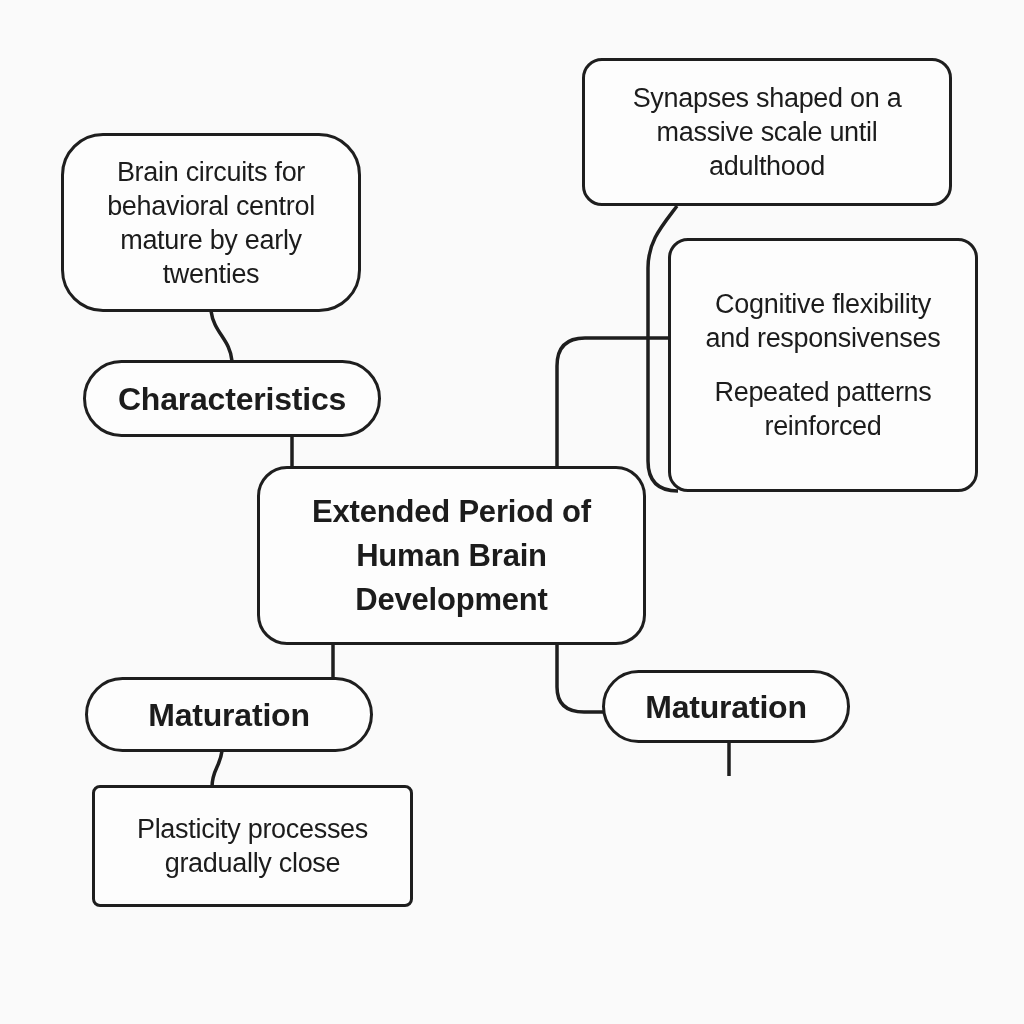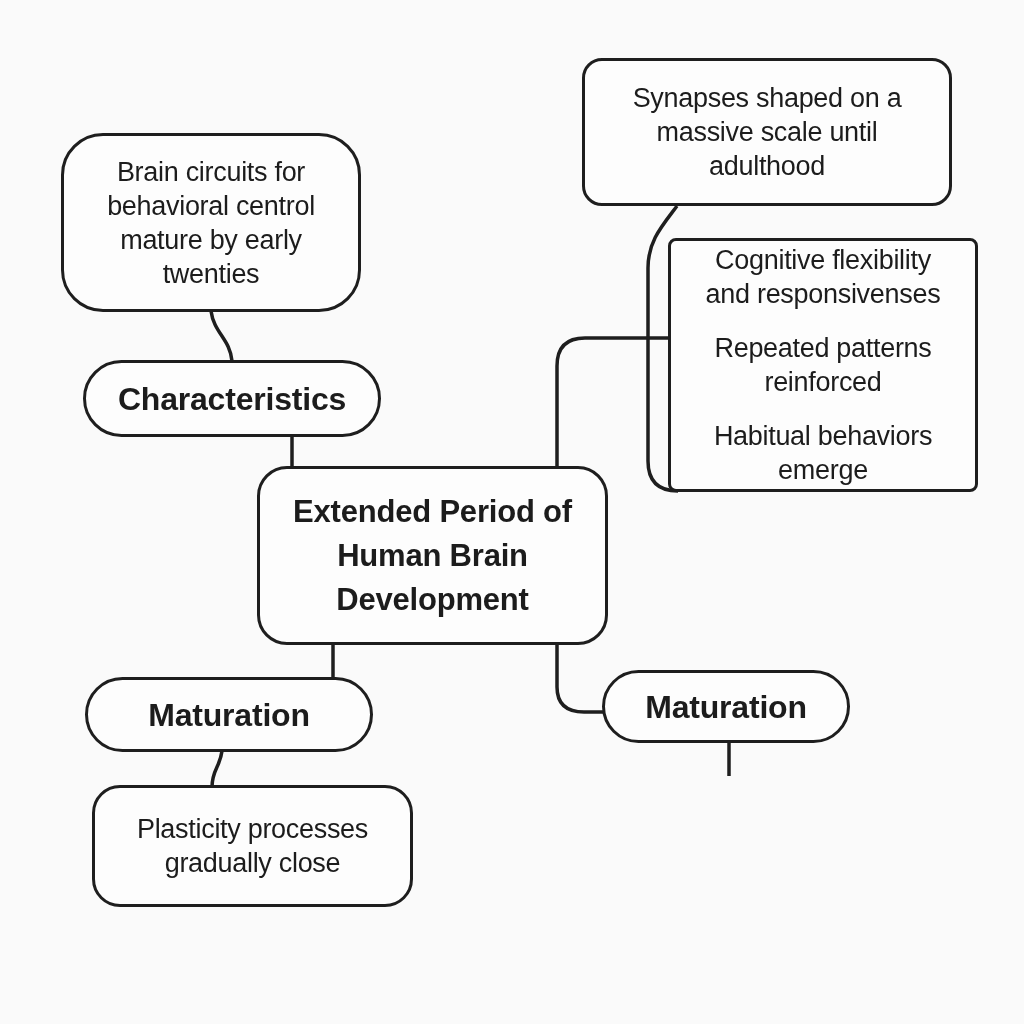--- a/index.html
+++ b/index.html
@@ -41,24 +41,24 @@
     font-size:31px;
     line-height:44px;
     letter-spacing:-0.2px;
   }
   .para + .para{margin-top:20px;}
 
   
   .n-brain        {left:61px;  top:133px; width:300px; height:179px; border-radius:42px;}
   .n-charact     {left:83px;  top:360px; width:298px; height:77px;  border-radius:39px;}
   .n-synapses    {left:582px; top:58px;  width:370px; height:148px; border-radius:20px;}
-  .n-cognitive   {left:668px; top:238px; width:310px; height:254px; border-radius:8px;}
-  .n-center      {left:257px; top:466px; width:351px; height:179px; border-radius:30px;}
+  .n-cognitive   {left:668px; top:238px; width:310px; height:254px; border-radius:20px;}
+  .n-center      {left:257px; top:466px; width:389px; height:179px; border-radius:30px;}
   .n-matur-left  {left:85px;  top:677px; width:288px; height:75px;  border-radius:38px;}
-  .n-plasticity  {left:92px;  top:785px; width:321px; height:122px; border-radius:28px;}
+  .n-plasticity  {left:92px;  top:785px; width:321px; height:122px; border-radius:8px;}
   .n-matur-right {left:602px; top:670px; width:248px; height:73px;  border-radius:37px;}
   .n-changes     {left:520px; top:773px; width:402px; height:142px; border-radius:40px;}
 </style>
 </head>
 <body>
 
 <div class="canvas">
 
   <svg class="connector-layer" viewBox="0 0 1024 1024" xmlns="http://www.w3.org/2000/svg">
     <path d="M 211,311 C 214,333 230,339 232,361"></path>
@@ -86,22 +86,20 @@
     <div class="para">Synapses shaped on a
 massive scale until
 adulthood</div>
   </div>
 
   <div class="node n-cognitive">
     <div class="para">Cognitive flexibility
 and responsivenses</div>
     <div class="para">Repeated patterns
 reinforced</div>
-    <div class="para">Habitual behaviors
-emerge</div>
   </div>
 
   <div class="node node--title n-center">
     <div class="para">Extended Period of
 Human Brain
 Development</div>
   </div>
 
   <div class="node node--bold n-matur-left">
     <div class="para">Maturation</div>

